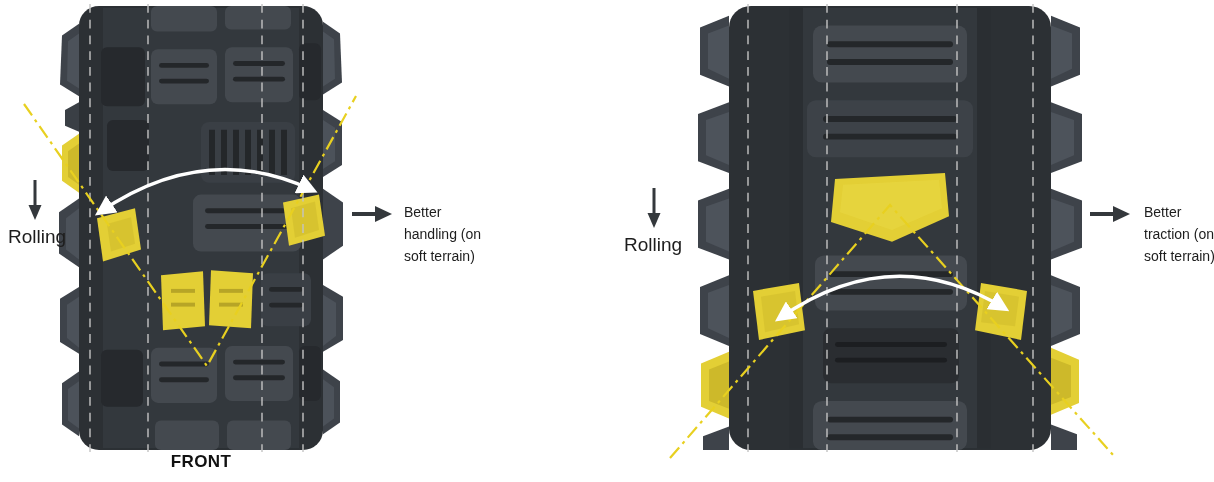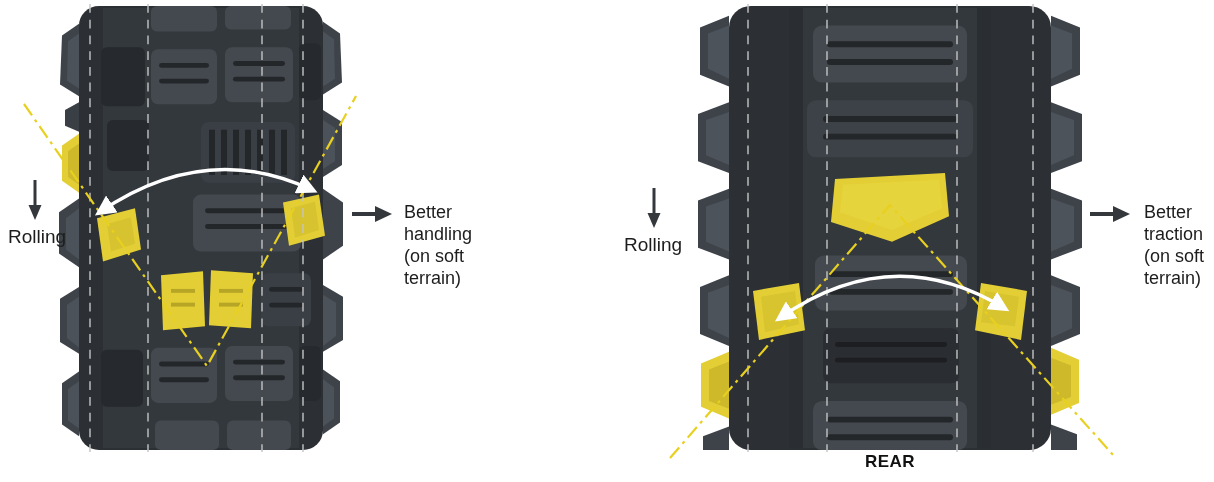--- a/index.html
+++ b/index.html
@@ -6,21 +6,21 @@
   html,body { width:1214px; height:482px; background:#ffffff; overflow:hidden;
               font-family:"Liberation Sans", sans-serif; color:#1d1d1d; }
   .diagram { position:absolute; top:0; height:482px; }
   #front-diagram { left:0; width:560px; }
   #rear-diagram  { left:620px; width:594px; }
   .tire   { position:absolute; z-index:1; }
   .overlay{ position:absolute; left:0; top:0; z-index:3; pointer-events:none; }
   .rolling-arrow { position:absolute; z-index:2; }
   .rolling-label { position:absolute; font-size:19px; z-index:2; }
   .pointer-arrow { position:absolute; z-index:2; }
-  .annotation { position:absolute; font-size:18px; line-height:22px; width:78px; z-index:2; }
+  .annotation { position:absolute; font-size:14px; line-height:22px; width:78px; z-index:2; }
   .caption { position:absolute; font-weight:bold; font-size:17px; letter-spacing:0.4px;
              text-align:center; color:#111; z-index:2; }
 </style>
 </head>
 <body>
 
 <div class="diagram" id="front-diagram">
 
   <svg class="tire" style="left:55px; top:4px; width:292px; height:448px" viewBox="0 0 292 456" preserveAspectRatio="none">
     <rect x="24" y="2" width="244" height="452" rx="20" fill="#2c3034"></rect>
@@ -128,20 +128,21 @@
     <path d="M1.5,25 L14.5,25 L8,40 Z" fill="#34383c"></path>
   </svg>
   <div class="rolling-label" style="left:8px; top:226px">Rolling</div>
 
   <svg class="pointer-arrow" style="left:352px; top:203px" width="40" height="22" viewBox="0 0 40 22">
     <rect x="0" y="9" width="25" height="4" fill="#34383c"></rect>
     <path d="M23,3 L40,11 L23,19 Z" fill="#34383c"></path>
   </svg>
   <div class="annotation" style="left:404px; top:201px">Better handling (on soft terrain)</div>
 
+  <div class="caption" style="left:55px; top:452px; width:292px">FRONT</div>
 </div>
 
 <div class="diagram" id="rear-diagram">
 
   <svg class="tire" style="left:75px; top:4px; width:390px; height:448px" viewBox="0 0 390 456" preserveAspectRatio="none">
     <rect x="34" y="2" width="322" height="452" rx="22" fill="#2c3034"></rect>
     <rect x="94" y="4" width="202" height="448" fill="#33383d"></rect>
     <rect x="94" y="4" width="14" height="448" fill="#2a2e32"></rect>
     <rect x="282" y="4" width="14" height="448" fill="#2a2e32"></rect>
 
@@ -223,14 +224,13 @@
     <path d="M1.5,25 L14.5,25 L8,40 Z" fill="#34383c"></path>
   </svg>
   <div class="rolling-label" style="left:4px; top:234px">Rolling</div>
 
   <svg class="pointer-arrow" style="left:470px; top:203px" width="40" height="22" viewBox="0 0 40 22">
     <rect x="0" y="9" width="25" height="4" fill="#34383c"></rect>
     <path d="M23,3 L40,11 L23,19 Z" fill="#34383c"></path>
   </svg>
   <div class="annotation" style="left:524px; top:201px">Better traction (on soft terrain)</div>
 
-  <div class="caption" style="left:75px; top:452px; width:390px">REAR</div>
 </div>
 
 </body></html>

